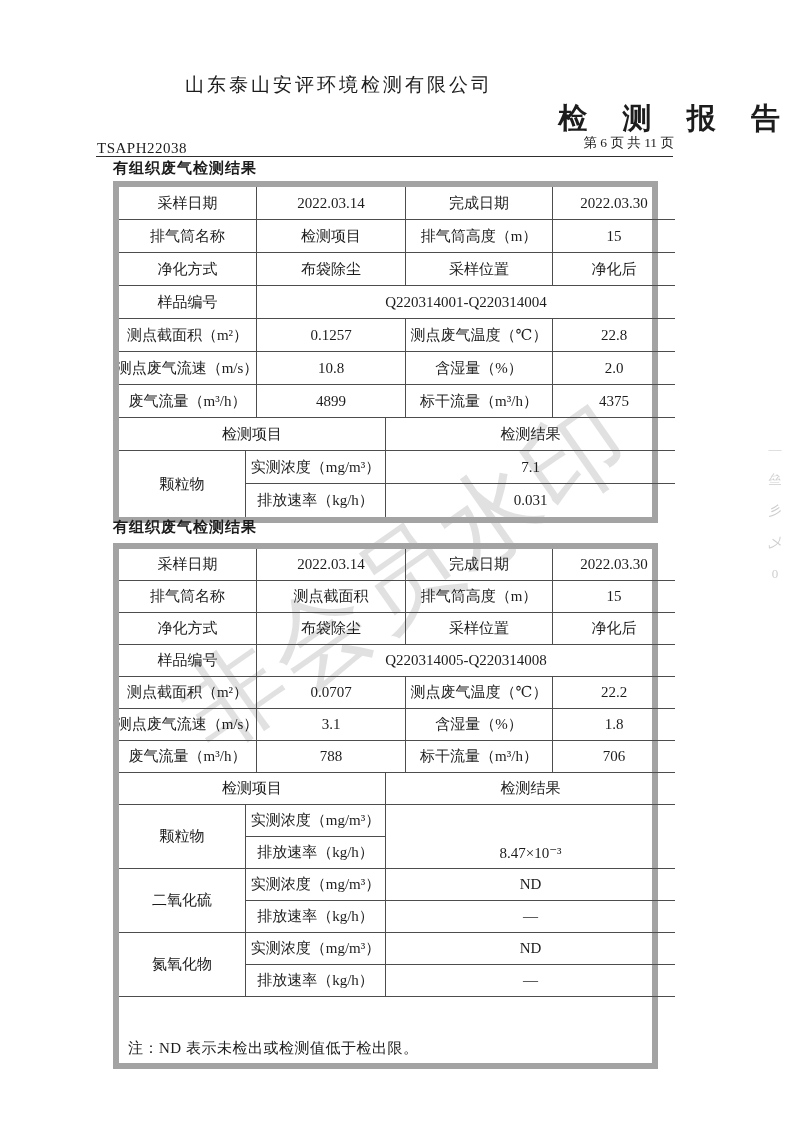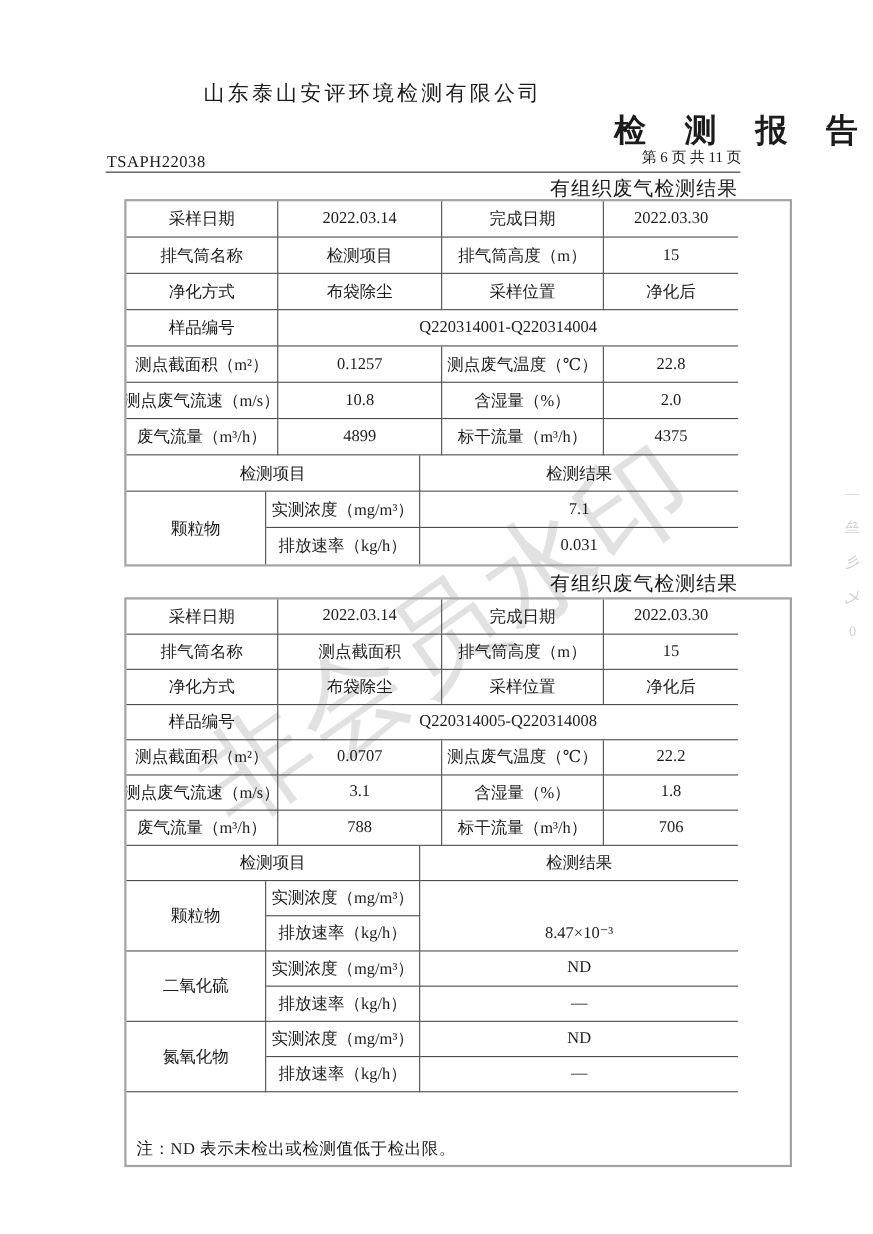--- a/index.html
+++ b/index.html
@@ -15,27 +15,27 @@
              font-size:19px; letter-spacing:3px; }
   .report-title { position:absolute; top:99px; left:0; width:794px; text-align:right;
                   font-size:29px; font-weight:bold; letter-spacing:14px; text-indent:14px; }
   .report-no { position:absolute; left:97px; top:140px; font-size:15px; letter-spacing:0.5px; }
   .page-info { position:absolute; left:540px; top:134px; width:134px; text-align:right;
                font-size:13.5px; }
   .header-rule { position:absolute; left:96px; top:156px; width:577px; height:0;
                  border-top:1.6px solid #2e2e2e; }
 
   
-  .tbl-title { position:absolute; left:113px; width:558px; text-align:right;
-               font-size:18px; letter-spacing:1px; }
+  .tbl-title { position:absolute; left:113px; width:558px; text-align:left;
+               font-size:15px; letter-spacing:1px;font-weight:bold; }
   .tbl-title.t1 { top:159px; }
   .tbl-title.t2 { top:518px; }
 
   
-  .tbl { position:absolute; left:113px; width:607px; border:2px solid #a3a3a3;
+  .tbl { position:absolute; left:113px; width:545px; border:6px solid #a3a3a3;
          box-sizing:border-box; background:transparent; }
   .tbl1 { top:181px; --rh:33px; }
   .tbl2 { top:543px; --rh:32px; }
 
   .grid-row { display:grid; height:var(--rh); }
   .cols4       { grid-template-columns:138px 149px 147px 122px; }
   .cols-sample { grid-template-columns:138px 418px; }
   .cols-header { grid-template-columns:267px 289px; }
   .item-group  { grid-template-columns:127px 429px; height:calc(var(--rh)*2); }
   .cols-sub    { grid-template-columns:140px 289px; }

